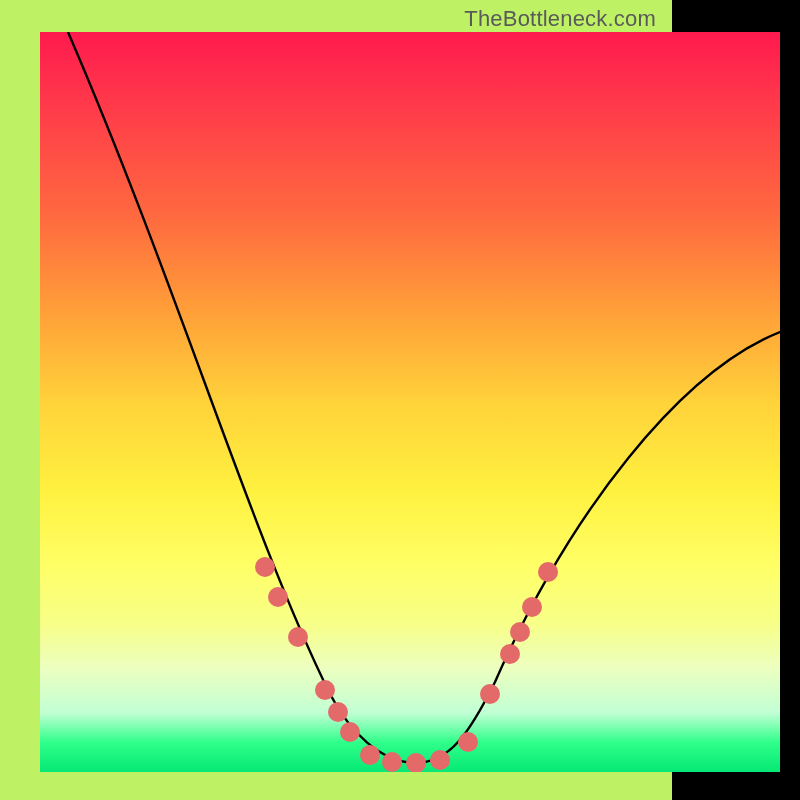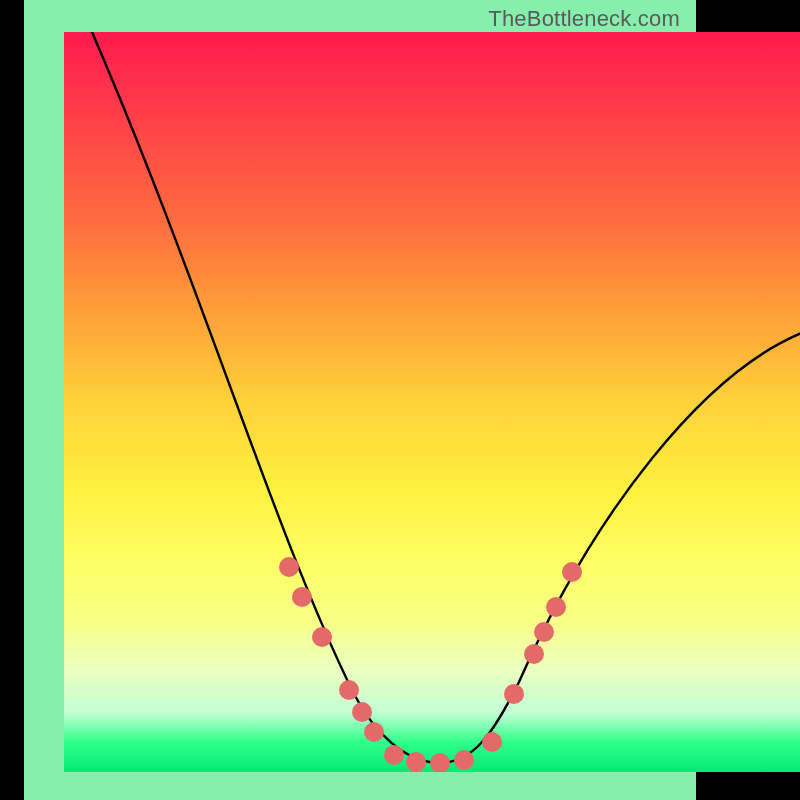--- a/index.html
+++ b/index.html
@@ -8,22 +8,21 @@
     width: 800px;
     height: 800px;
     overflow: hidden;
     background: #000;
     font-family: Arial, Helvetica, sans-serif;
   }
   .frame {
     position: relative;
     width: 672px;
     height: 800px;
-    background: #86efac;
-    margin-left: 24px;
+    background: #bef264;
   }
   .watermark {
     position: absolute;
     top: 6px;
     right: 16px;
     color: #5a5a5a;
     font-size: 22px;
     font-weight: 400;
     letter-spacing: 0.2px;
     z-index: 10;

